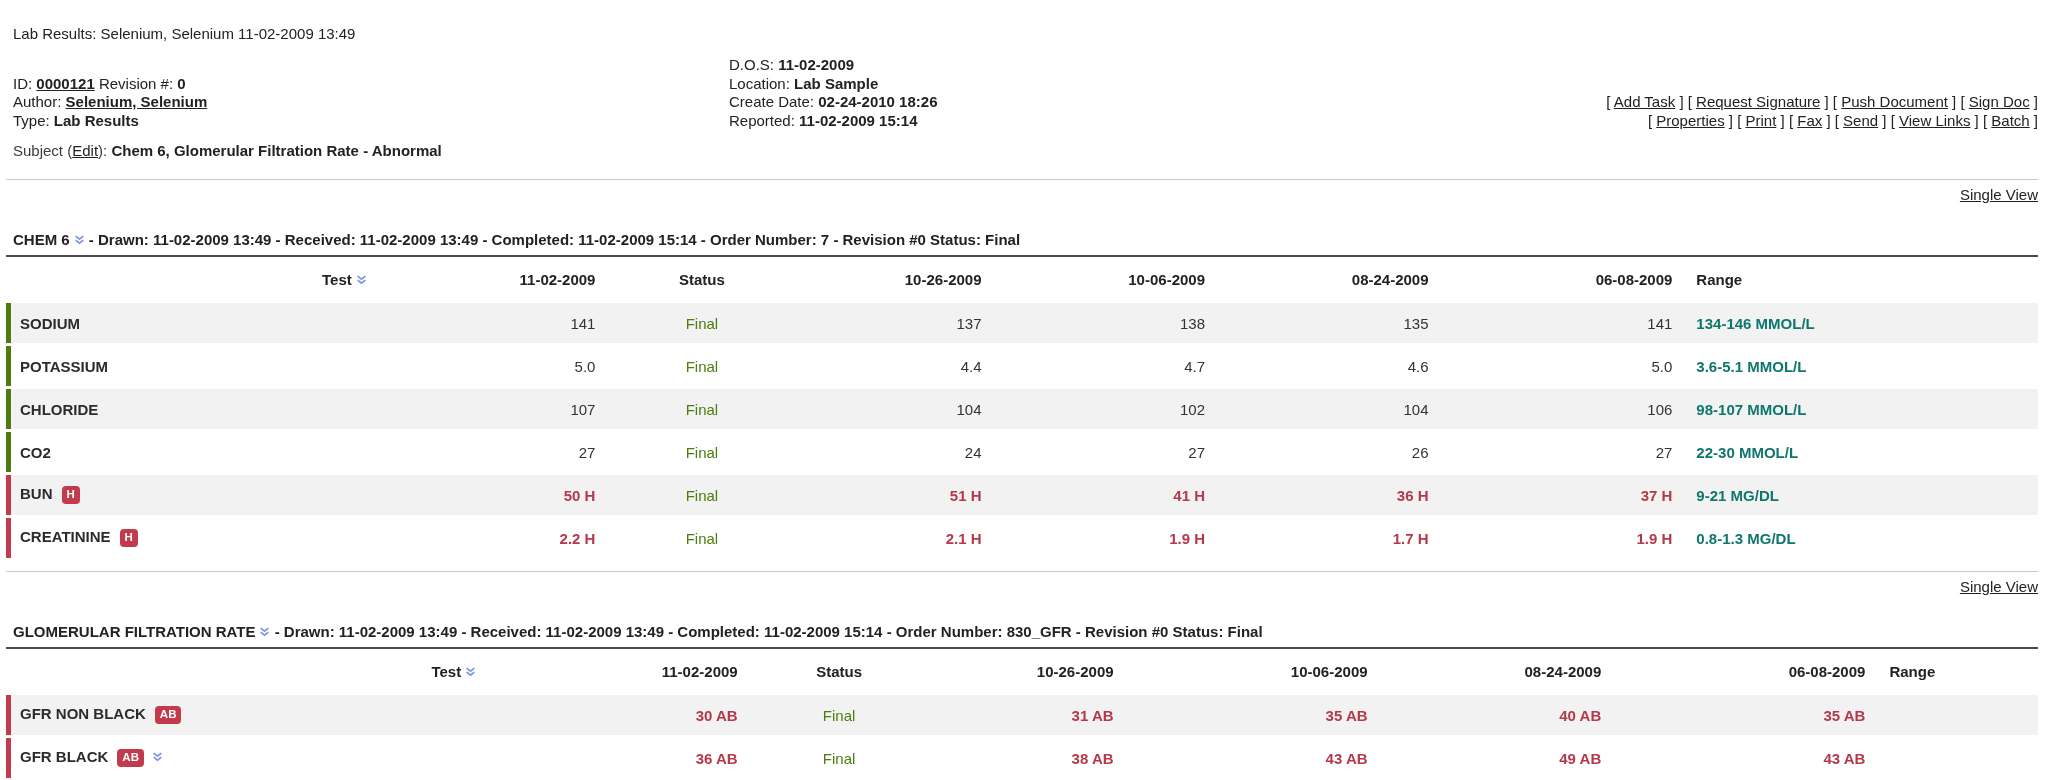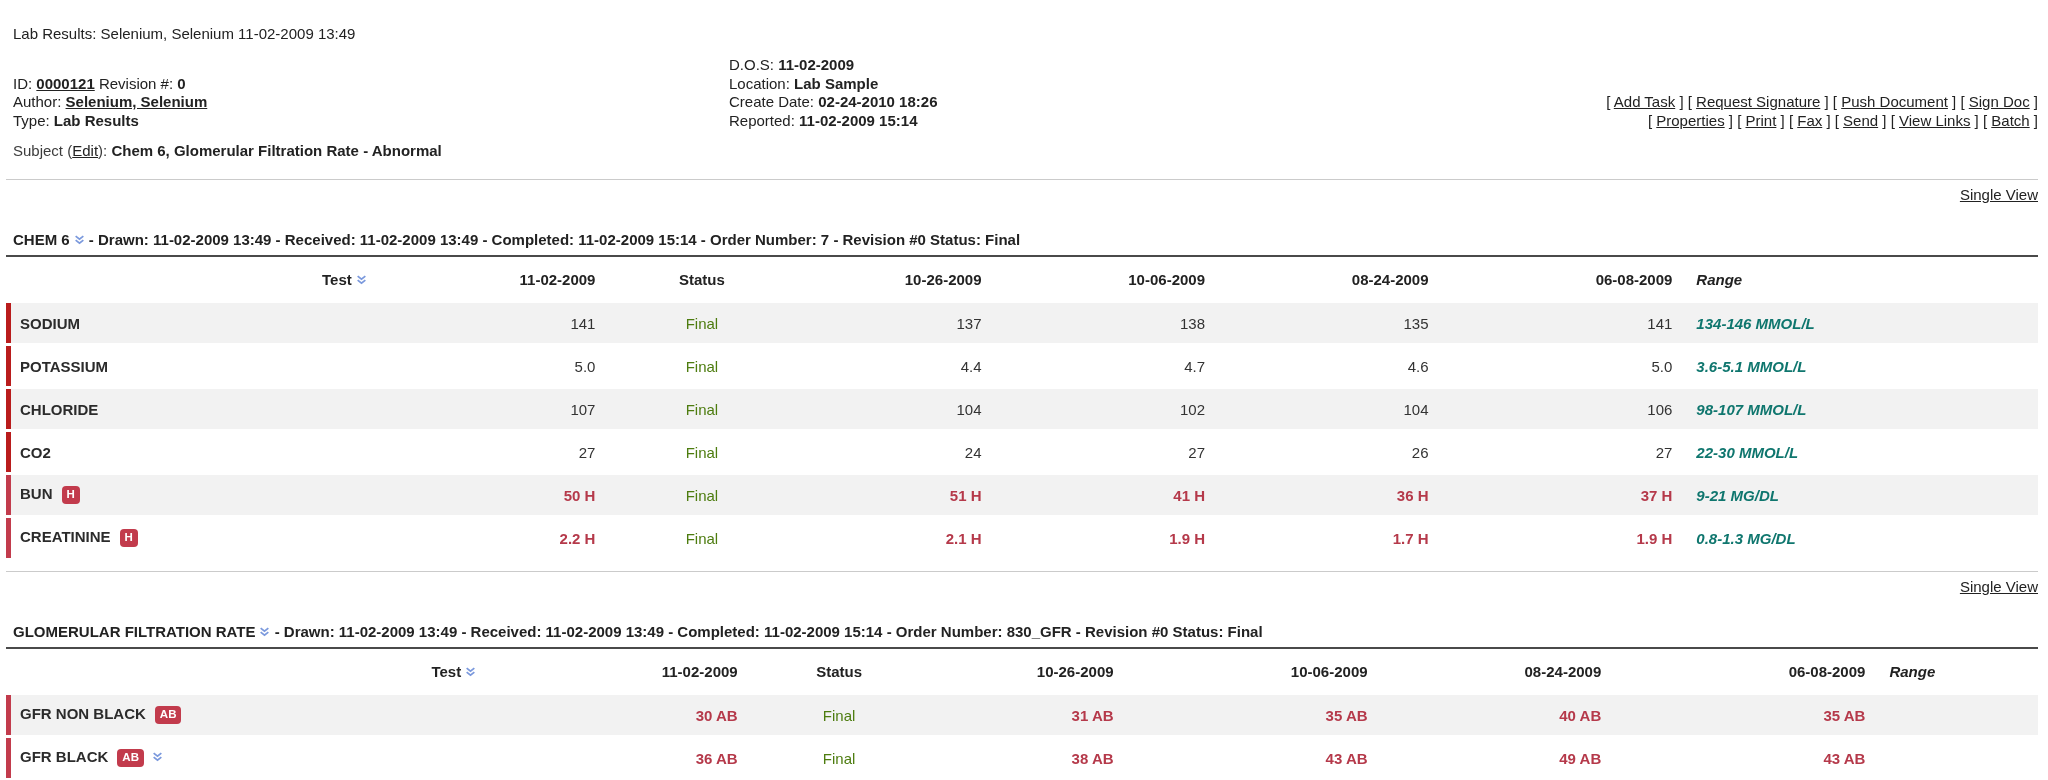--- a/index.html
+++ b/index.html
@@ -34,26 +34,26 @@
 
   .sec-head { margin-top:28px; font-weight:bold; padding-left:7px; white-space:nowrap; }
   .sec-rule { border:none; border-top:2px solid #4a4a4a; margin:7px 0 0 0; }
 
   table.results { width:100%; border-collapse:separate; border-spacing:0 3px; table-layout:fixed; margin-top:0; }
   th { font-weight:bold; color:#222; padding:11px 10px 12px; white-space:nowrap; }
   td { height:40px; padding:0 10px; white-space:nowrap; overflow:hidden; }
 
   .h-date, .c-val { text-align:right; }
   .h-status, .c-status { text-align:center; }
-  .h-range, .c-range { text-align:left; padding-left:14px;font-style:italic; }
+  .h-range, .c-range { text-align:left; padding-left:14px; }
   .t1 .h-test { text-align:right; padding-right:66px; }
   .t2 .h-test { text-align:right; padding-right:48px; }
 
   tr.stripe { background:#f2f2f2; }
-  tr.result-row td:first-child { border-left:5px solid #b91c1c; padding-left:9px; }
+  tr.result-row td:first-child { border-left:5px solid #4d7c0f; padding-left:9px; }
   tr.result-row.abnormal td:first-child { border-left-color:#c23b4c; }
 
   .tname { font-weight:bold; color:#2b2b2b; }
   .c-val { color:#333; }
   tr.abnormal .c-val { color:#b5394a; font-weight:bold; }
   .c-status { color:#4d7c0f; }
   .c-range { color:#0f766e; font-weight:bold; }
 
   .badge {
     display:inline-block; background:#c23b4c; color:#fff;

